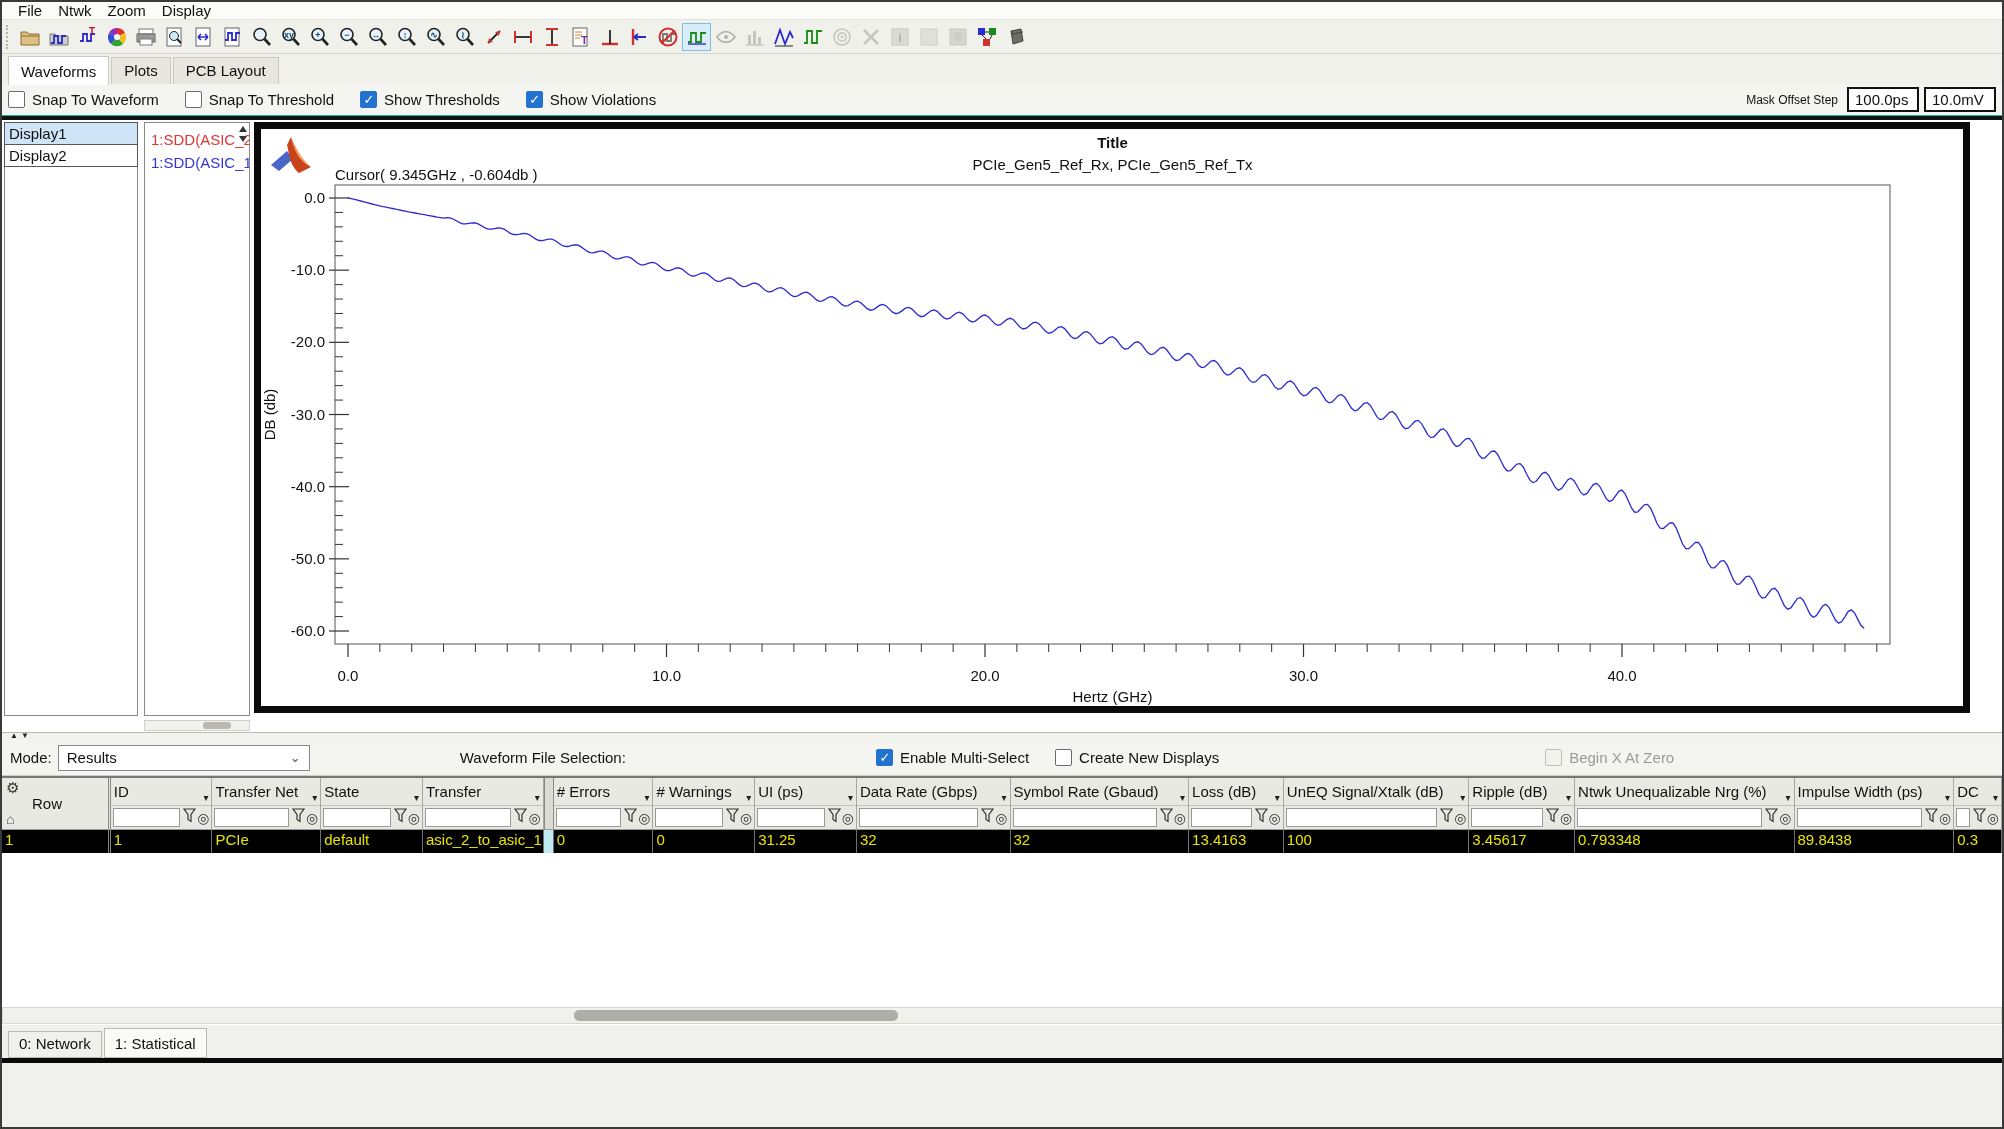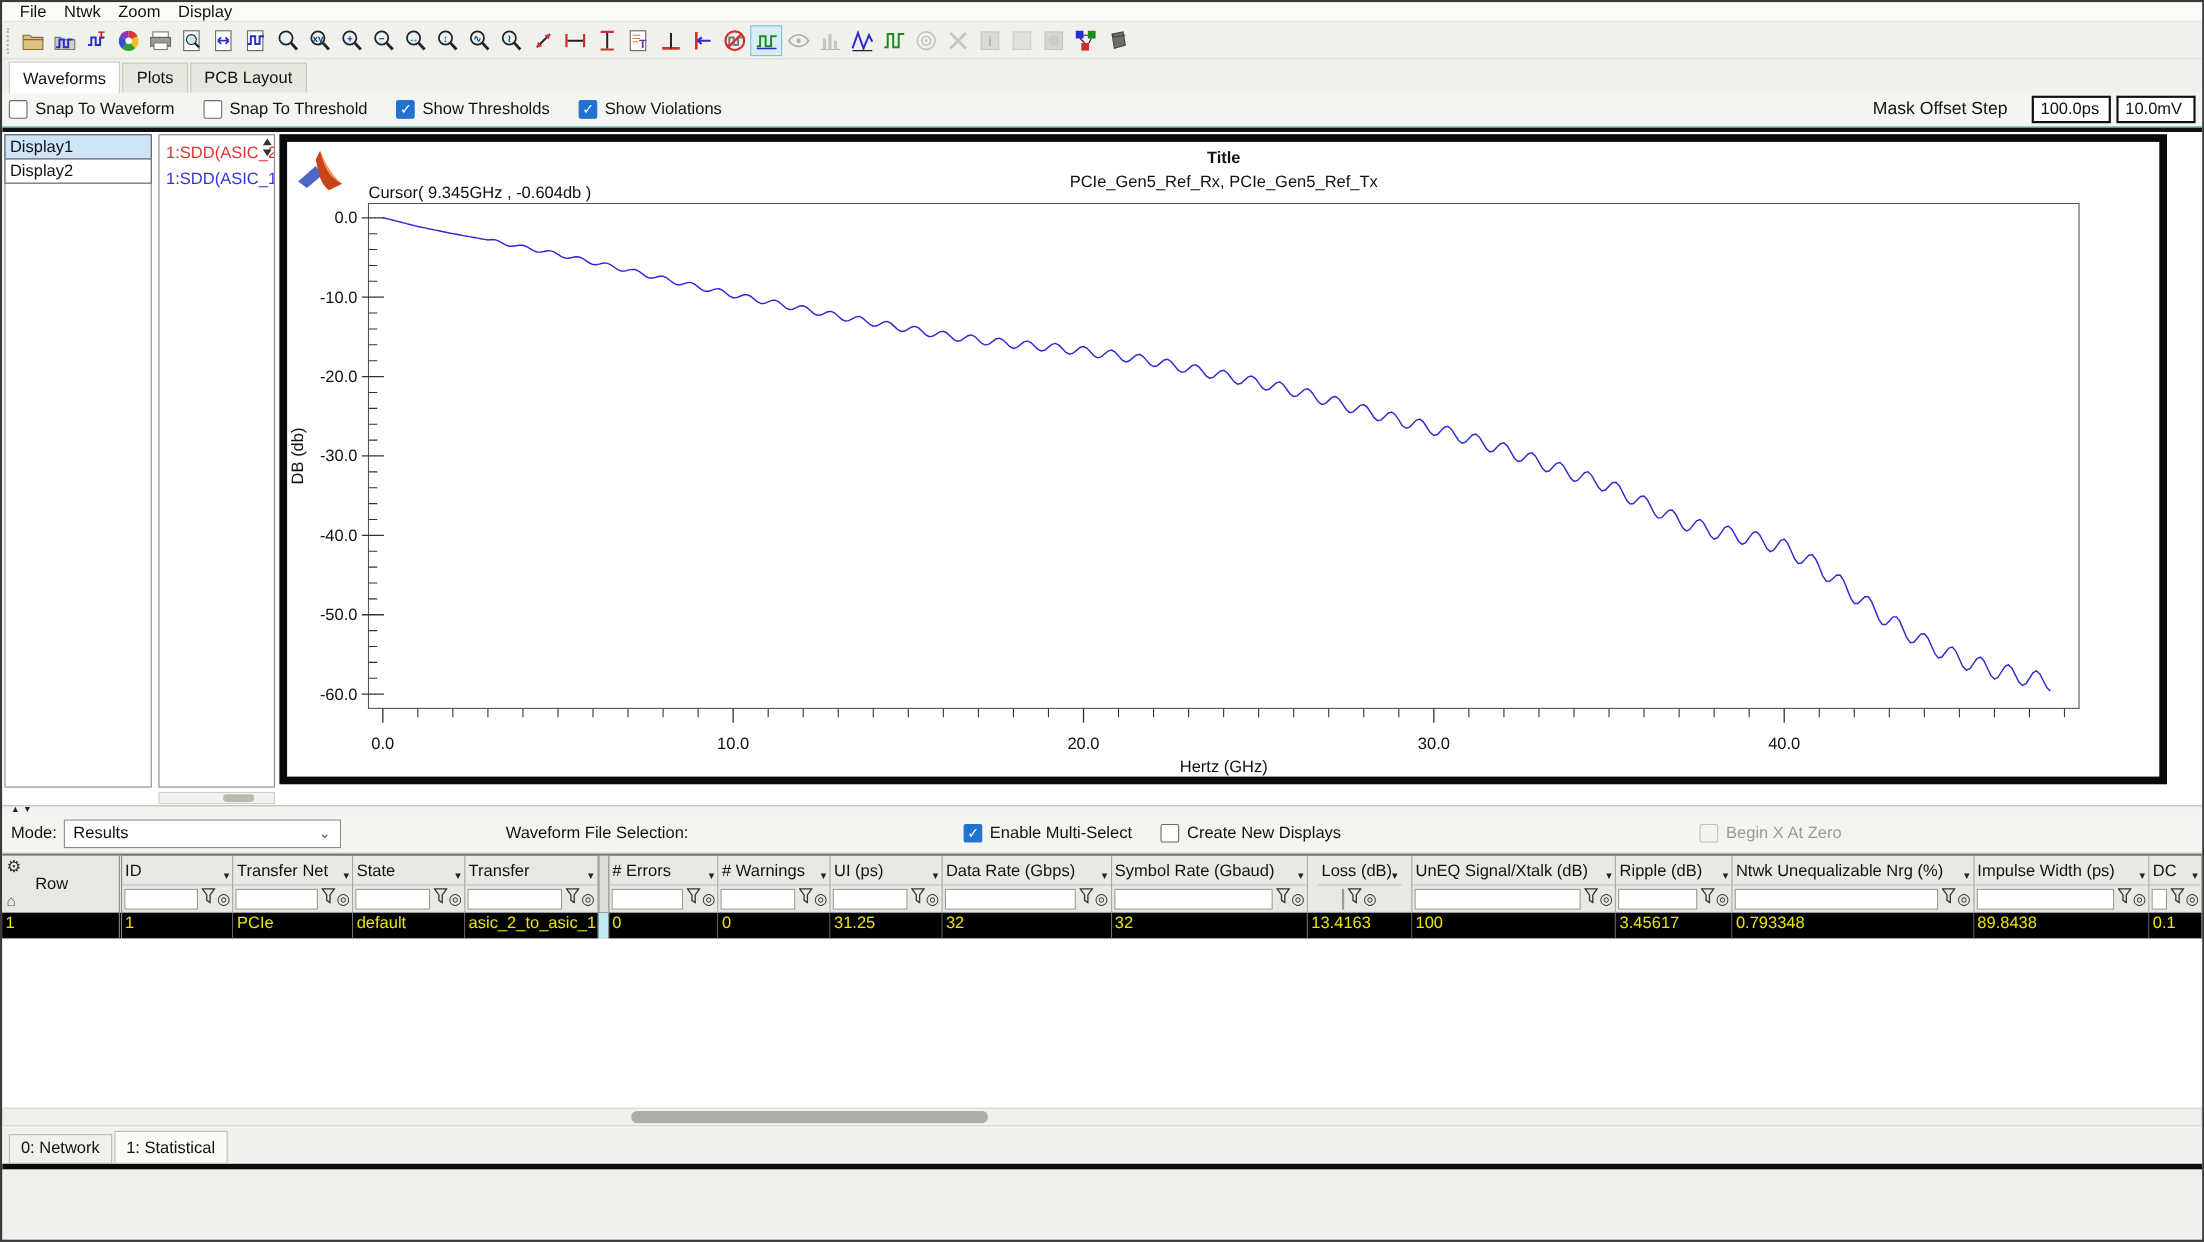--- a/index.html
+++ b/index.html
@@ -34,21 +34,21 @@
   .tab.active{background:#fff;padding-top:6px;position:relative;top:1px;}
   
   .optrow{height:32px;background:#f4f4f0;display:flex;align-items:center;padding:0 6px;border-bottom:1px solid #14b8a6;gap:20px;}
   .cb{display:flex;align-items:center;margin-right:26px;font-size:15px;white-space:nowrap;}
   .cbbox{width:17px;height:17px;border:1px solid #6b6b6b;background:#fff;margin-right:7px;border-radius:2px;position:relative;flex:0 0 auto;}
   .cb.checked .cbbox{background:#2272cf;border-color:#2272cf;}
   .cb.checked .cbbox:after{content:"✓";color:#fff;font-size:13px;position:absolute;left:2.5px;top:-0.5px;}
   .cb.disabled{color:#9a9a9a;}
   .cb.disabled .cbbox{border-color:#c0c0b8;background:#f2f2ee;}
   .maskarea{margin-left:auto;display:flex;align-items:center;}
-  .masklabel{font-size:16px;margin-right:17px;text-align:right;}
+  .masklabel{font-size:12px;margin-right:4px;text-align:right;}
   .maskfield{border:2px solid #111;background:#fff;font-size:15px;padding:2px 6px;margin-left:5px;min-width:72px;text-align:left;}
   
   .main{position:relative;height:616px;background:#fff;border-top:4px solid #111;}
   .displist{position:absolute;left:2px;top:2px;width:134px;height:594px;background:#fff;border:1px solid #8a8a84;}
   .ditem{height:23px;border:1px solid #55555f;margin:-1px -1px 0 -1px;font-size:15px;padding:2px 4px;background:#fff;}
   .ditem.sel{background:#cfe4f7;}
   .legendpanel{position:absolute;left:142px;top:2px;width:106px;height:594px;background:#fff;border:1px solid #8a8a84;overflow:hidden;padding:8px 2px 0 6px;}
   .lentry{font-size:15px;white-space:nowrap;margin-bottom:6px;}
   .lscroll{position:absolute;right:1px;top:1px;width:11px;display:flex;flex-direction:column;align-items:center;}
   .arr{width:0;height:0;border-left:4px solid transparent;border-right:4px solid transparent;margin:2px 0;}
@@ -665,21 +665,21 @@
           <div class="colfilter">
             <span class="fbox"></span>
             <span class="ficons">
               <span><svg width="13" height="15" viewBox="0 0 13 15">
                   <path d="M1 1 h11 l-4 5.5 v7 l-3-2 v-5 Z" fill="none" stroke="#333" stroke-width="1.2"></path>
                 </svg></span>
               <span class="ftarget">◎</span>
             </span>
           </div>
         </div>
-        <div class="col" style="width: 95px; align-items: center;">
+        <div class="col" style="width: 95px;">
           <div class="colhead">
             <span class="lbl">Loss (dB)</span>
             <span class="sort">▾</span>
           </div>
           <div class="colfilter">
             <span class="fbox"></span>
             <span class="ficons">
               <span><svg width="13" height="15" viewBox="0 0 13 15">
                   <path d="M1 1 h11 l-4 5.5 v7 l-3-2 v-5 Z" fill="none" stroke="#333" stroke-width="1.2"></path>
                 </svg></span>
@@ -773,21 +773,21 @@
         <div class="dcell" style="width: 100px;">0</div>
         <div class="dcell" style="width: 102px;">0</div>
         <div class="dcell" style="width: 102px;">31.25</div>
         <div class="dcell" style="width: 154px;">32</div>
         <div class="dcell" style="width: 179px;">32</div>
         <div class="dcell" style="width: 95px;">13.4163</div>
         <div class="dcell" style="width: 186px;">100</div>
         <div class="dcell" style="width: 106px;">3.45617</div>
         <div class="dcell" style="width: 220px;">0.793348</div>
         <div class="dcell" style="width: 160px;">89.8438</div>
-        <div class="dcell" style="width: 48px;">0.1</div>
+        <div class="dcell" style="width: 48px;">0.3</div>
       </div>
     </div>
 
   <div class="tablespace"></div>
 
   <div class="hscroll">
       <div class="hthumb"></div>
     </div>
 
   <div class="statusbar">

